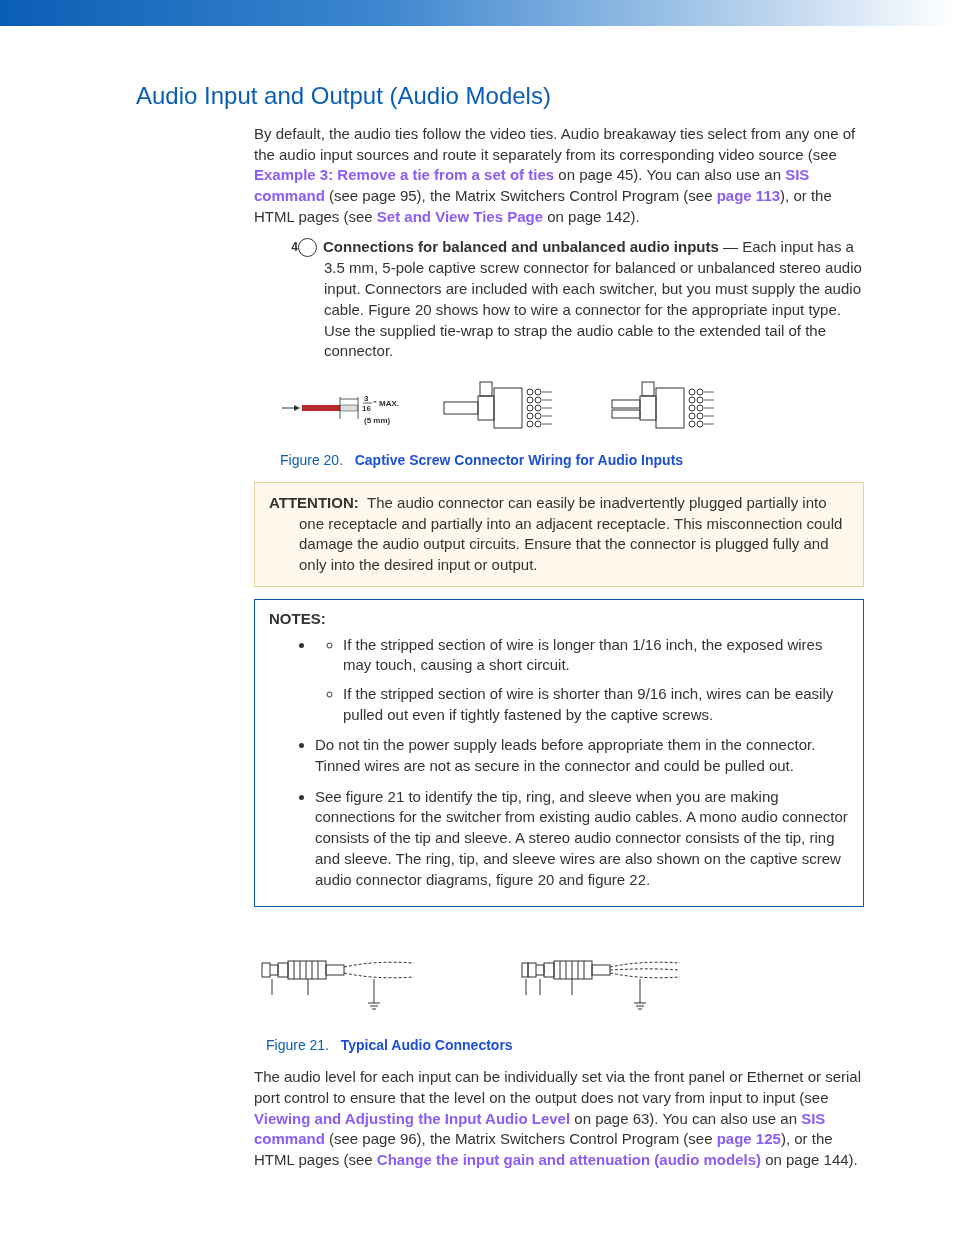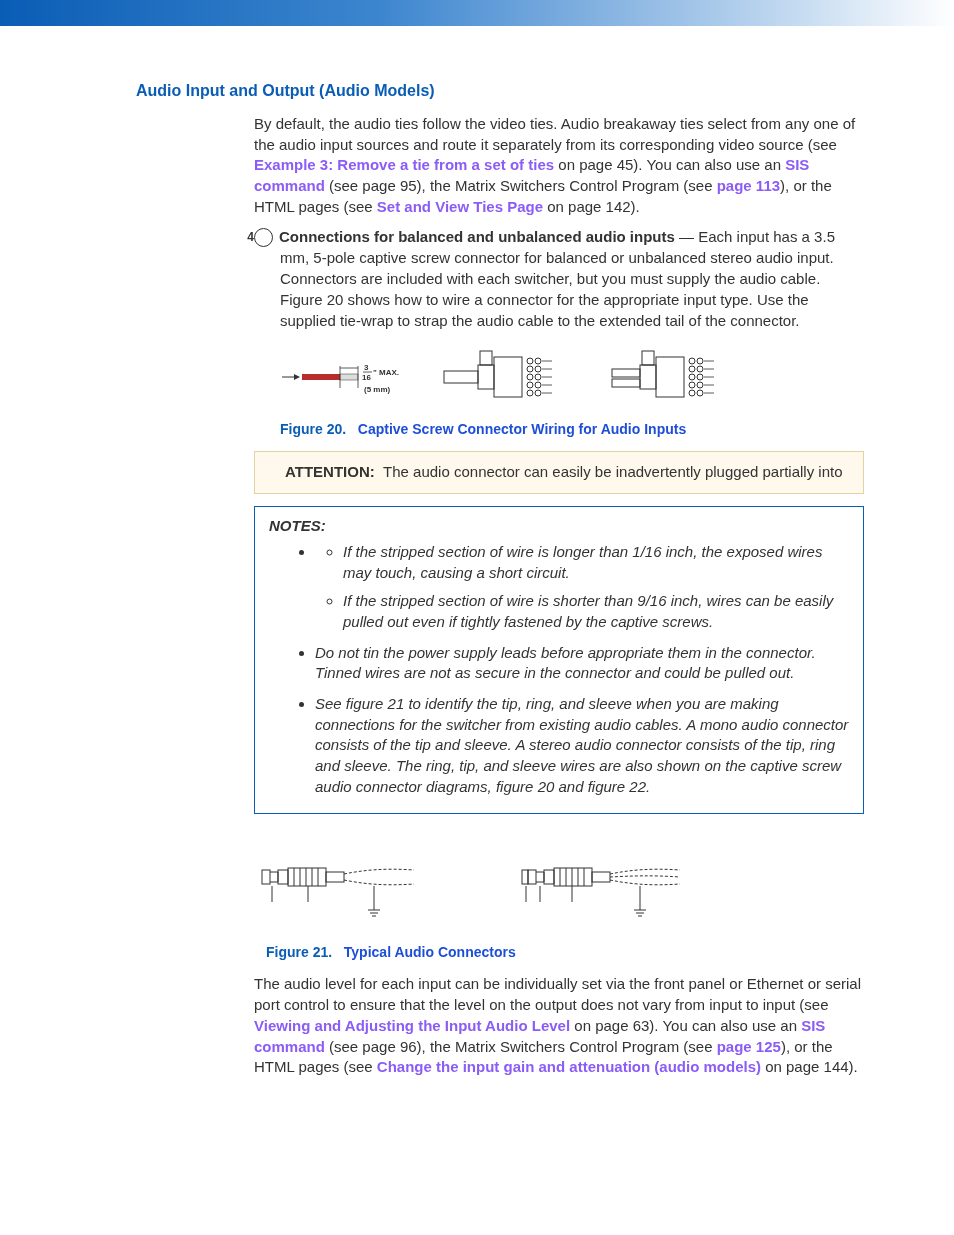--- a/index.html
+++ b/index.html
@@ -14,22 +14,22 @@
   .topbar {
     height: 26px;
     background: linear-gradient(to right, #0a5db5, #3d86cf 40%, #b9d3ee 80%, #ffffff);
     margin-bottom: 56px;
   }
   .content {
     padding: 0 90px 20px 136px;
   }
   h1.section {
     color: #0a5db5;
-    font-size: 16px;
-    font-weight: bold;
+    font-size: 24px;
+    font-weight: normal;
     margin: 0 0 14px 0;
   }
   .indent-block {
     margin-left: 118px;
   }
   p { margin: 0 0 10px 0; line-height: 1.38; }
   .bold-link {
     color: #8b5cf6;
     font-weight: bold;
   }
@@ -50,50 +50,50 @@
     font-size: 12px;
     font-weight: bold;
     margin-right: 6px;
     position: relative;
     top: -1px;
   }
   .num-para {
     padding-left: 26px;
     text-indent: -26px;
     margin-bottom: 10px;
+    margin-left: 44px;
   }
   .fig-row {
     display: flex;
     align-items: center;
     gap: 40px;
     margin: 16px 0 14px 26px;
   }
   .fig-item {
     display:flex; align-items:center; justify-content:center;
   }
   .fig-caption {
     margin: 14px 0 14px 26px;
     font-size: 14px;
   }
-  .fig-caption .fig-label { color: #0a5db5; font-weight: bold; }
+  .fig-caption .fig-label { color: #0a5db5; font-weight: normal; }
   .fig-caption .fig-title { font-weight: bold; color: #1d4ed8; }
   .attention-box {
     background: #fff8ec;
     border: 1px solid #e2d3a0;
-    padding: 10px 14px 10px 30px;
+    padding: 10px 14px 10px 14px;
     margin: 0 0 12px 0;
     line-height: 1.38;
   }
   .attention-box .label { font-weight: bold; }
   .attention-body { padding-left: 30px; }
   .notes-box {
     border: 1.5px solid #0a5db5;
     padding: 10px 14px 6px 14px;
     margin: 0 0 16px 0;
-    font-style: italic;
   }
   .notes-box .label { font-weight: bold; display:block; margin-bottom:8px; }
   ul.notes-list { margin: 0; padding-left: 46px; }
   ul.notes-list > li { margin-bottom: 10px; line-height:1.38; }
   ul.notes-sub { margin: 8px 0 8px 0; padding-left: 28px; }
   ul.notes-sub > li { margin-bottom: 8px; line-height:1.38; }
   .fig21-row {
     display:flex; gap:60px; margin:10px 0 8px 0;
   }
   
@@ -195,20 +195,21 @@
         </svg>
       </div>
     </div>
 
     <div class="fig-caption">
       <span class="fig-label">Figure 20.</span>&nbsp;&nbsp;&nbsp;<span class="fig-title">Captive Screw Connector Wiring for Audio Inputs</span>
     </div>
 
     <div class="attention-box">
       <span class="label">ATTENTION:</span>&nbsp;&nbsp;<span>The audio connector can easily be inadvertently plugged partially into </span>
+      <div class="attention-body">one receptacle and partially into an adjacent receptacle. This misconnection could damage the audio output circuits. Ensure that the connector is plugged fully and only into the desired input or output.</div>
     </div>
 
     <div class="notes-box">
       <span class="label">NOTES:</span>
       <ul class="notes-list">
         <li>
           <ul class="notes-sub">
             <li>If the stripped section of wire is longer than 1/16 inch, the exposed wires may touch, causing a short circuit.</li>
             <li>If the stripped section of wire is shorter than 9/16 inch, wires can be easily pulled out even if tightly fastened by the captive screws.</li>
           </ul>

